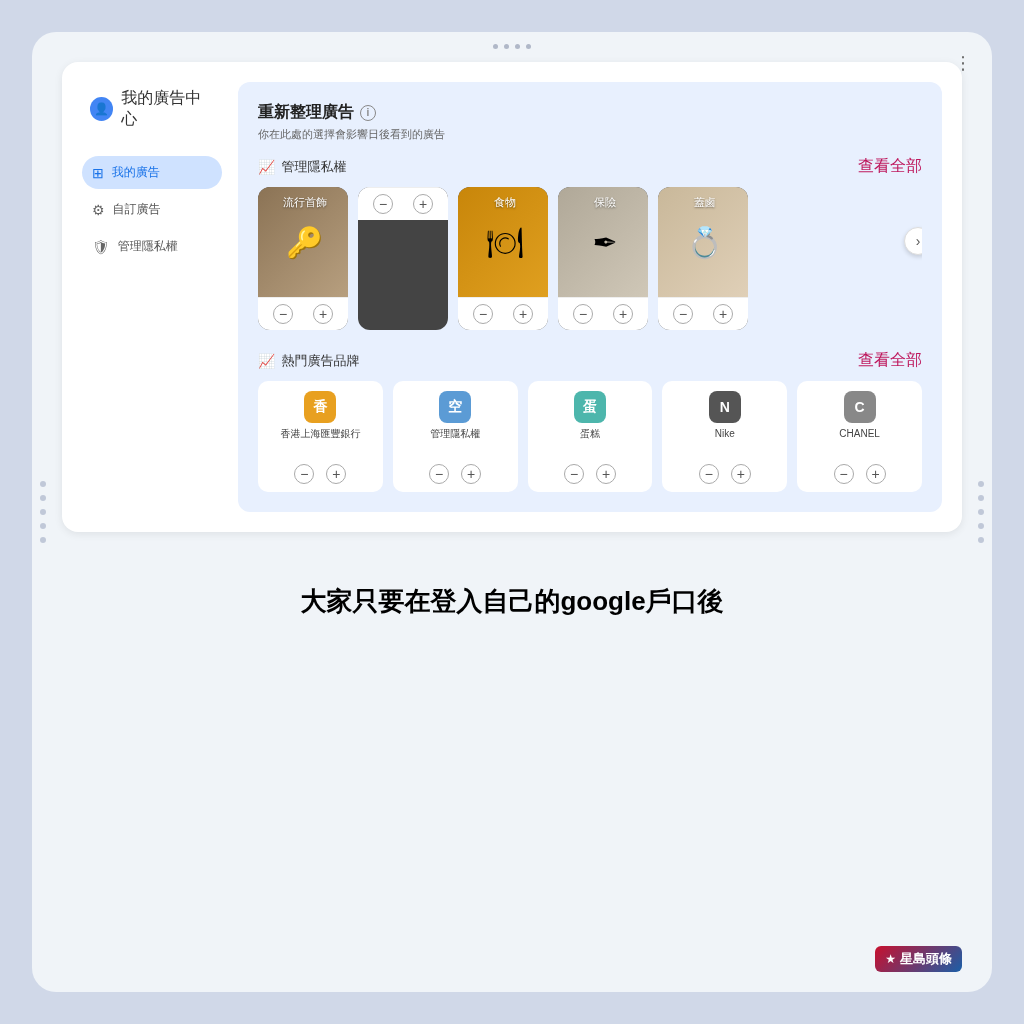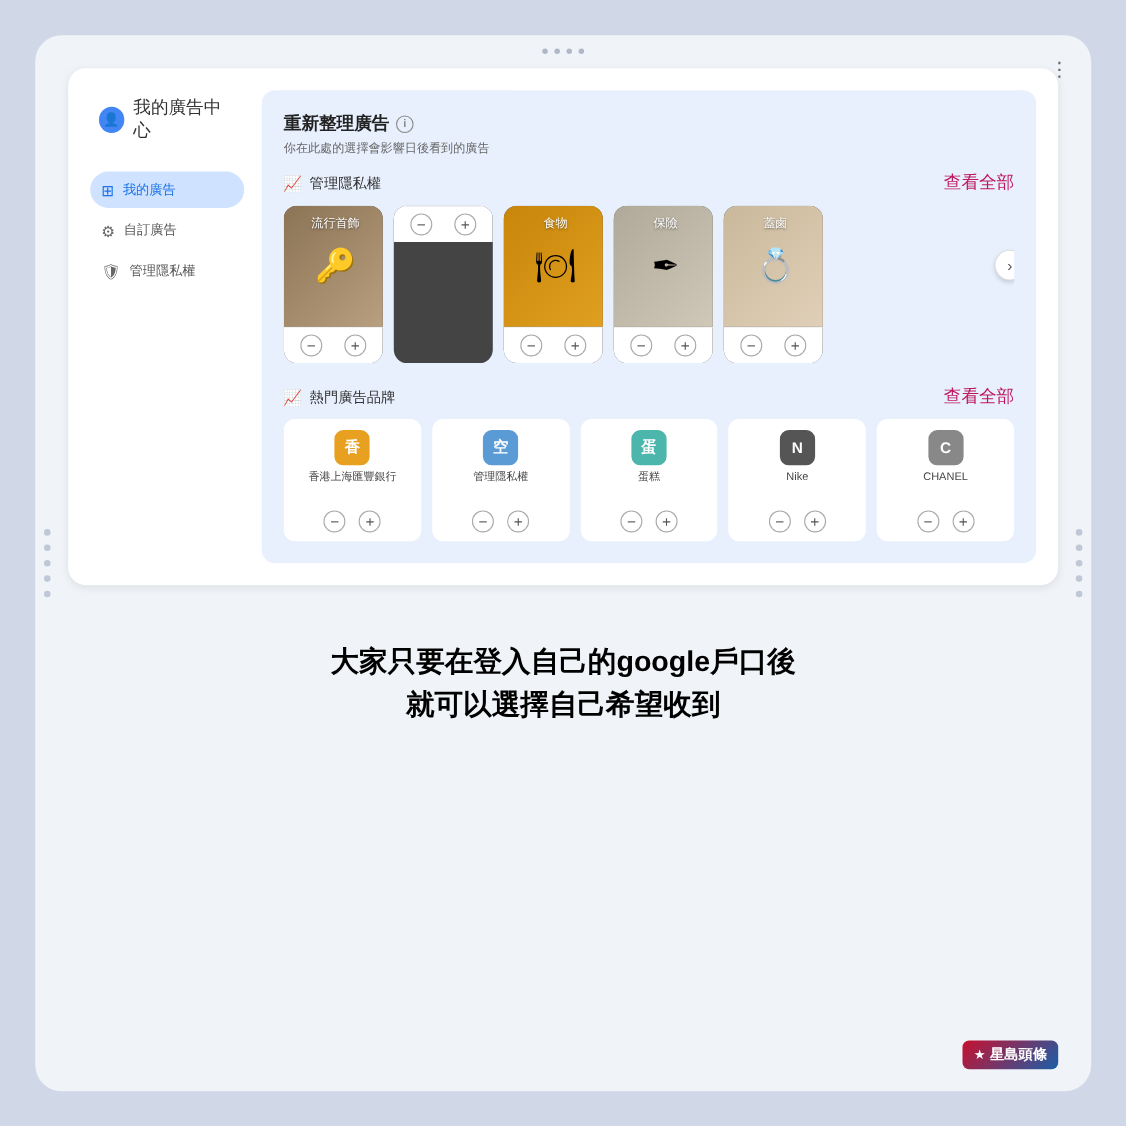--- a/index.html
+++ b/index.html
@@ -545,21 +545,20 @@
             <div class="ctrl-btn">−</div>
             <div class="ctrl-btn">+</div>
           </div>
         </div>
       </div>
     </div>
   </div>
 
   <div class="bottom-text-section">
     <div class="main-text">大家只要在登入自己的google戶口後</div>
-    <div class="main-text">就可以選擇自己希望收到</div>
   </div>
 
   <div class="watermark">
     <div class="watermark-badge">
       <span class="watermark-star">★</span>
       <span class="watermark-text">星島頭條</span>
     </div>
   </div>
 </div>
 

